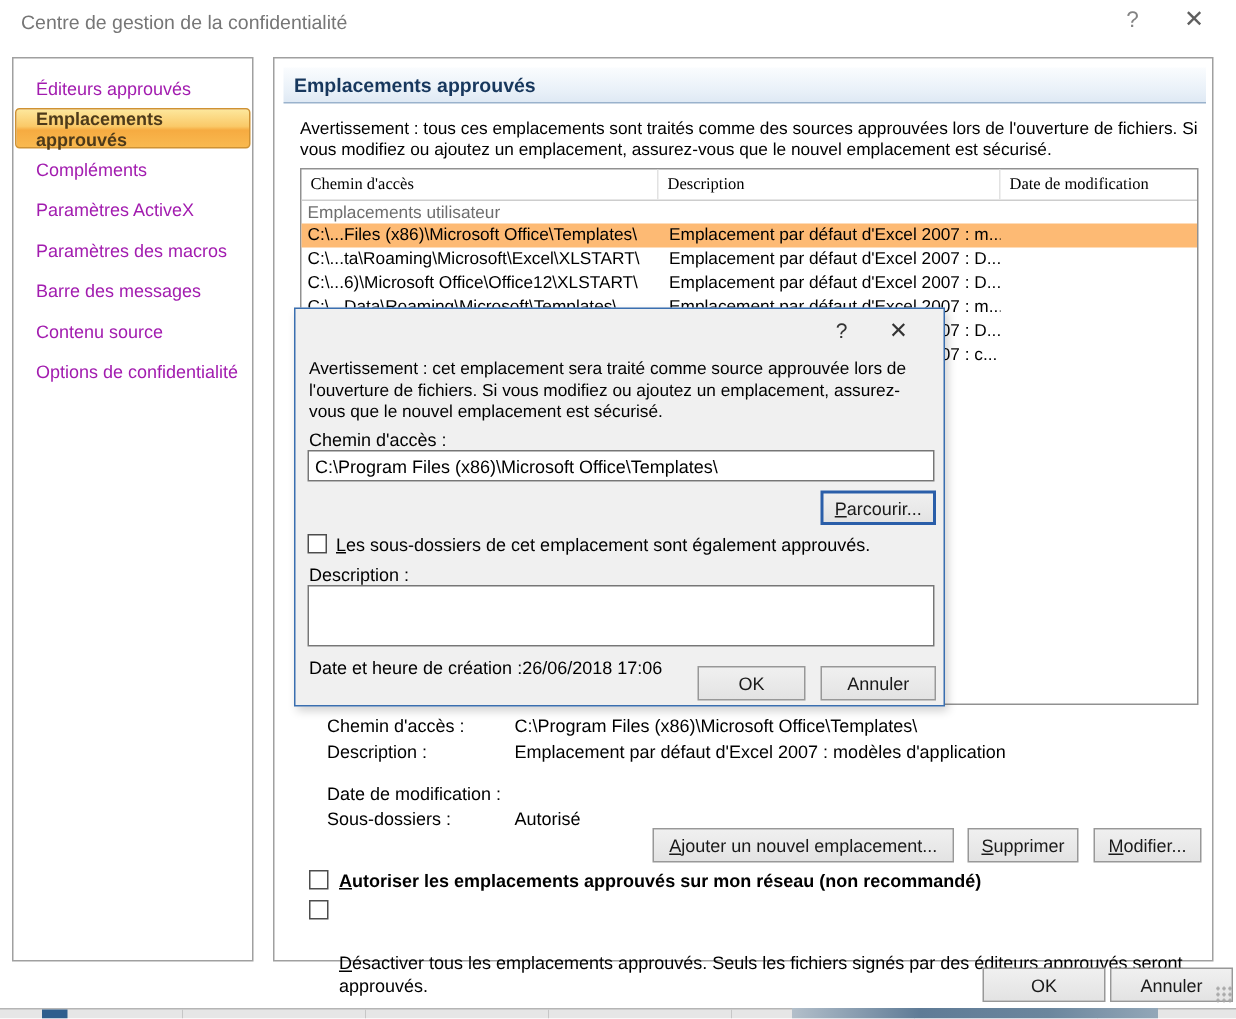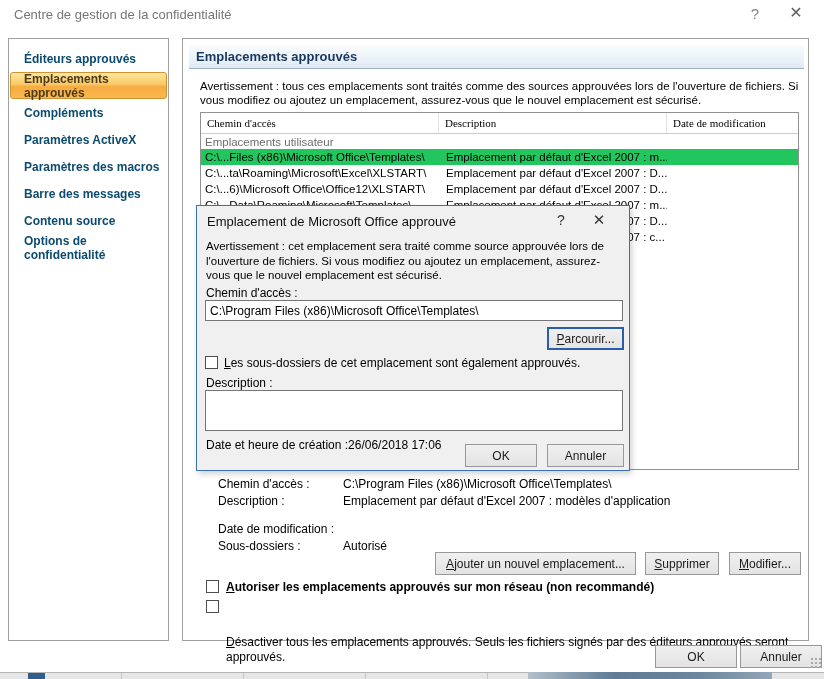--- a/index.html
+++ b/index.html
@@ -15,21 +15,21 @@
 
   
   .titlebar-title { left: 14px; top: 7px; font-size: 13px; color: #767676; }
   .win-help  { left: 744px; top: 5px; width: 22px; text-align: center; font-size: 15px; color: #838383; cursor: default; }
   .win-close { left: 784px; top: 3px; width: 24px; text-align: center; font-size: 16px; color: #5f5f5f; cursor: default; }
 
   
   .sidebar-panel { left: 8px; top: 38px; width: 161px; height: 603px; border: 1px solid #a0a0a0; background: #fff; z-index: 1; padding-top: 6px; }
   .main-panel    { left: 182px; top: 38px; width: 627px; height: 603px; border: 1px solid #a0a0a0; background: #fff; z-index: 1; }
 
-  .side-item { height: 27px; display: flex; align-items: center; padding-left: 14px; font-size: 12px; color: #0c4a6e; cursor: pointer; margin: 0 1px; font-weight: bold; }
+  .side-item { height: 27px; display: flex; align-items: center; padding-left: 14px; font-size: 12px; color: #a21caf; cursor: pointer; margin: 0 1px; }
   .side-item.selected {
     background: linear-gradient(180deg, #fde79c 0%, #fac968 45%, #f6ab41 55%, #f9b94f 100%);
     border: 1px solid #cf9233; border-radius: 3px; color: #4d3a1a; font-weight: bold; padding-left: 13px;
   }
 
   
   .section-header {
     left: 189px; top: 45px; width: 615px; height: 24px; z-index: 2;
     background: linear-gradient(180deg, #fafcfe 0%, #e8f0f8 70%, #dfe9f4 100%);
     border-bottom: 1px solid #9ab2cc;
@@ -39,21 +39,21 @@
   .main-warning { left: 200px; top: 79px; width: 604px; font-size: 11.5px; line-height: 14px; color: #000; z-index: 2; }
 
   .tbl { left: 200px; top: 112px; width: 599px; height: 358px; border: 1px solid #919191; background: #fff; z-index: 2; font-size: 11.5px; }
   .tbl-head { display: flex; height: 21px; border-bottom: 1px solid #cdcdcd; }
   .tbl-head .hc { display: flex; align-items: center; padding-left: 6px; font-size: 11px; font-family: Liberation Serif, serif; }
   .hc1 { width: 238px; border-right: 1px solid #e2e2e2; }
   .hc2 { width: 228px; border-right: 1px solid #e2e2e2; }
   .hc3 { width: 131px; }
   .tbl-group { height: 15px; display: flex; align-items: center; padding-left: 4px; color: #6e6e6e; }
   .tbl-row { height: 16px; display: flex; align-items: center; }
-  .tbl-row.selected { background: #22c55e; }
+  .tbl-row.selected { background: #fdba74; }
   .tbl-row .c1 { width: 238px; padding-left: 4px; white-space: nowrap; overflow: hidden; }
   .tbl-row .c2 { width: 228px; padding-left: 7px; white-space: nowrap; overflow: hidden; }
   .tbl-row .c3 { width: 125px; padding-left: 6px; }
 
   .dt-label { font-size: 12px; color: #000; z-index: 2; }
   .dt-value { font-size: 12px; color: #000; z-index: 2; }
 
   .btn {
     background: linear-gradient(180deg, #f0f0f0, #e3e3e3);
     border: 1px solid #989898;
@@ -189,21 +189,20 @@
 
 <div class="abs btn btn-main-ok">OK</div>
 <div class="abs btn btn-main-cancel">Annuler</div>
 <div class="abs resize-grip"></div>
 
 <div class="abs bottom-strip"></div>
 <div class="abs strip-tab"></div>
 <div class="abs strip-scroll"></div>
 
 <div class="abs dialog">
-  <div class="dlg-title">Emplacement de Microsoft Office approuvé</div>
   <div class="dlg-help">?</div>
   <div class="dlg-close">✕</div>
   <div class="dlg-warning">Avertissement : cet emplacement sera traité comme source approuvée lors de l'ouverture de fichiers. Si vous modifiez ou ajoutez un emplacement, assurez-vous que le nouvel emplacement est sécurisé.</div>
   <div class="dlg-path-label">Chemin d'accès :</div>
   <input class="dlg-path-input" value="C:\Program Files (x86)\Microsoft Office\Templates\" style="">
   <div class="btn in-dialog dlg-browse"><u>P</u>arcourir...</div>
   <div class="checkbox dlg-cb"></div>
   <div class="dlg-cb-lbl"><u>L</u>es sous-dossiers de cet emplacement sont également approuvés.</div>
   <div class="dlg-desc-label">Description :</div>
   <textarea class="dlg-desc-area" style=""></textarea>

